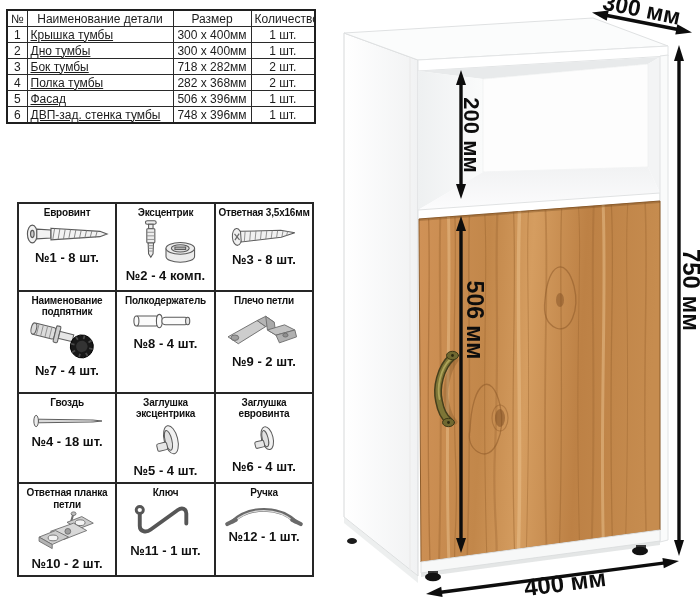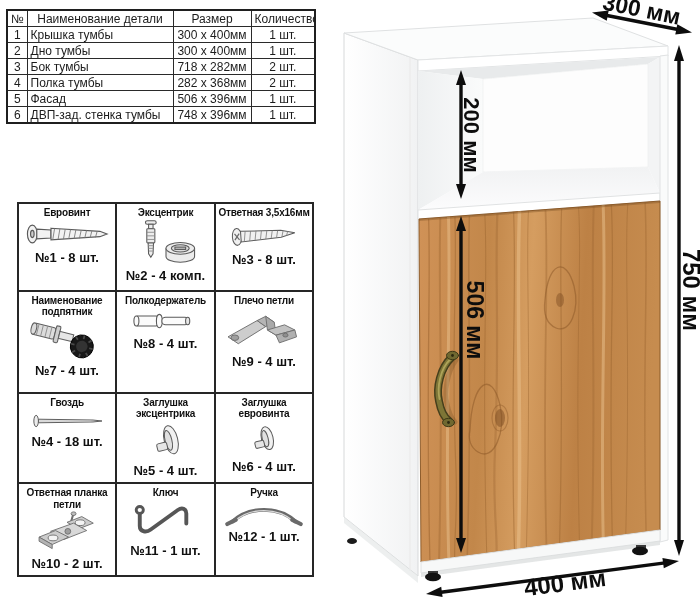--- a/index.html
+++ b/index.html
@@ -5,21 +5,21 @@
   html,body{margin:0;padding:0;background:#fff;}
   .stage{position:relative;width:700px;height:602px;background:#ffffff;overflow:hidden;
          font-family:"Liberation Sans",sans-serif;}
   
   table.parts{position:absolute;left:6px;top:9px;width:308px;border-collapse:collapse;
               table-layout:fixed;background:#fff;border:2px solid #1f1f1f;
               font-size:12px;color:#1c1c1c;}
   table.parts th,table.parts td{border:1px solid #2a2a2a;height:15px;padding:0 3px;
               overflow:hidden;white-space:nowrap;font-weight:400;text-align:center;}
   table.parts th{font-weight:400;}
-  table.parts td.nm{text-align:left;}
+  table.parts td.nm{text-align:left;text-decoration:underline;}
   
   table.hw{position:absolute;left:17px;top:202px;width:295px;border-collapse:collapse;
            table-layout:fixed;background:#fff;}
   table.hw td{border:2px solid #262626;padding:0;vertical-align:top;}
   .cell{height:100%;display:flex;flex-direction:column;align-items:center;
         justify-content:space-between;padding:3px 1px 4px;box-sizing:border-box;}
   .t{font-weight:bold;font-size:10px;line-height:1.12;text-align:center;color:#101010;letter-spacing:-.2px;}
   .c{font-weight:bold;font-size:13px;color:#101010;white-space:nowrap;}
   .ic{flex:0 0 auto;}
   
@@ -198,21 +198,21 @@
           <g stroke="#6e6e6e" stroke-width="1.1">
             <path d="M6,36 L40,17 L50,24 L18,44 Z" fill="#cdcdcd"></path>
                   <ellipse cx="14" cy="37" rx="4.5" ry="3.2" fill="#9f9f9f"></ellipse>
             <path d="M40,17 L50,12 L60,19 L50,24 Z" fill="#b5b5b5"></path>
                   <path d="M50,12 L60,19 L62,34 L52,28 Z" fill="#a9a9a9"></path>
             <path d="M52,28 L62,34 L84,28 L72,22 Z" fill="#c2c2c2"></path>
                   <path d="M84,28 L86,36 L66,43 L62,34 Z" fill="#b0b0b0"></path>
             <ellipse cx="73" cy="34" rx="3" ry="2.2" fill="#8f8f8f"></ellipse>
                 </g>
         </svg>
-        <div class="c">№9 - 4 шт.</div>
+        <div class="c">№9 - 2 шт.</div>
       </div>
           </td>
     </tr>
     <tr style="height:77px">
       <td>
             <div class="cell">
         <div class="t">Гвоздь</div>
         <svg class="ic" width="88" height="26" viewBox="0 0 96 32">
           <g fill="#ededed" stroke="#5a5a5a" stroke-width="1.2">
             <ellipse cx="10" cy="16" rx="2.8" ry="7"></ellipse>

